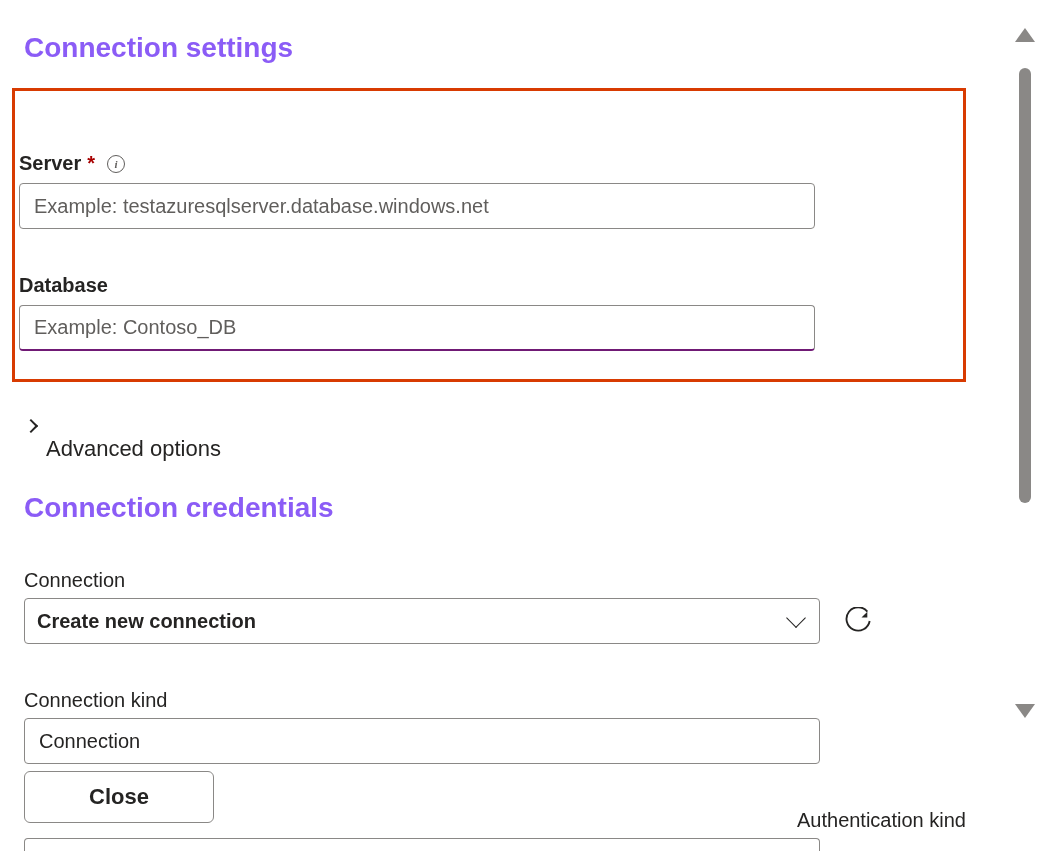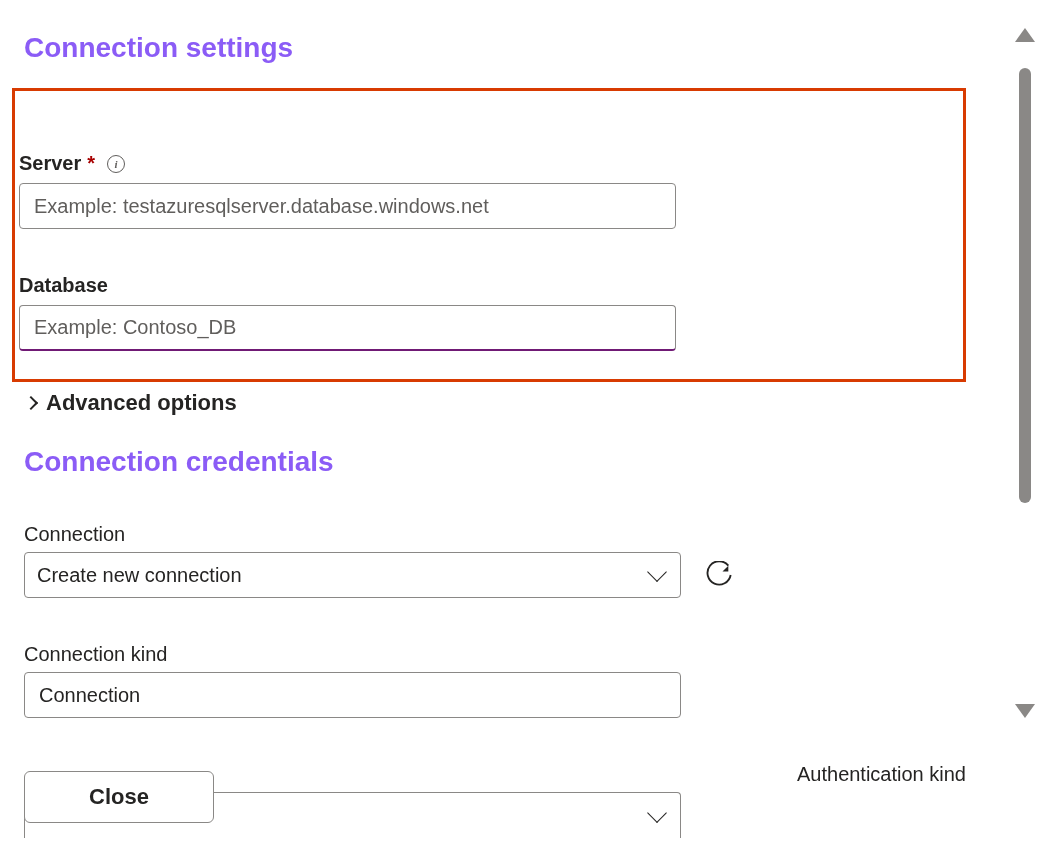--- a/index.html
+++ b/index.html
@@ -45,21 +45,21 @@
       border: 1.5px solid #605e5c;
       border-radius: 50%;
       display: inline-flex;
       align-items: center; justify-content: center;
       font-size: 11px; font-style: italic; font-weight: 600;
       font-family: Georgia, serif;
       color: #605e5c;
       margin-left: 6px;
     }
     .text-input, .select-wrap {
-      width: 657px;
+      width: 796px;
       height: 46px;
       border: 1px solid #8a8886;
       border-radius: 4px;
       font-size: 20px;
       padding: 0 12px;
       color: #605e5c;
       background: #fff;
       display: flex;
       align-items: center;
       position: relative;
@@ -79,23 +79,23 @@
       display: flex; align-items: center; gap: 10px;
       margin: 8px 0 30px 2px;
       cursor: pointer;
     }
     .chevron-right {
       width: 10px; height: 10px;
       border-right: 2.2px solid #252423;
       border-bottom: 2.2px solid #252423;
       transform: rotate(-45deg);
     }
-    .expander-label { font-size: 22px; font-weight: 700; }
+    .expander-label { font-size: 22px; font-weight: 400; margin-top: 46px; }
     .select-row { display: flex; align-items: center; gap: 24px; }
-    .select-wrap { justify-content: space-between; padding-right: 16px; cursor: pointer; }
+    .select-wrap { justify-content: space-between; padding-right: 16px; cursor: pointer; font-weight: bold; }
     .select-value { color: #252423; }
     .chevron-down {
       width: 14px; height: 14px;
       border-right: 1.5px solid #252423;
       border-bottom: 1.5px solid #252423;
       transform: rotate(45deg);
       margin-top: -6px;
     }
     .refresh-icon {
       width: 28px; height: 28px;

